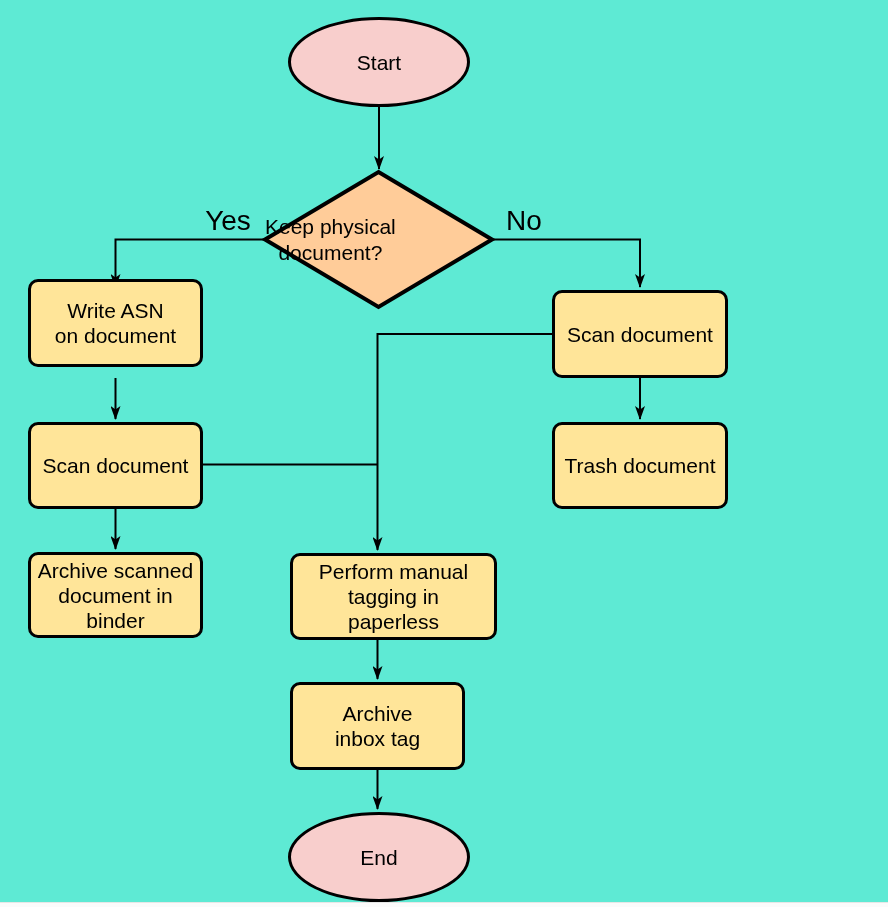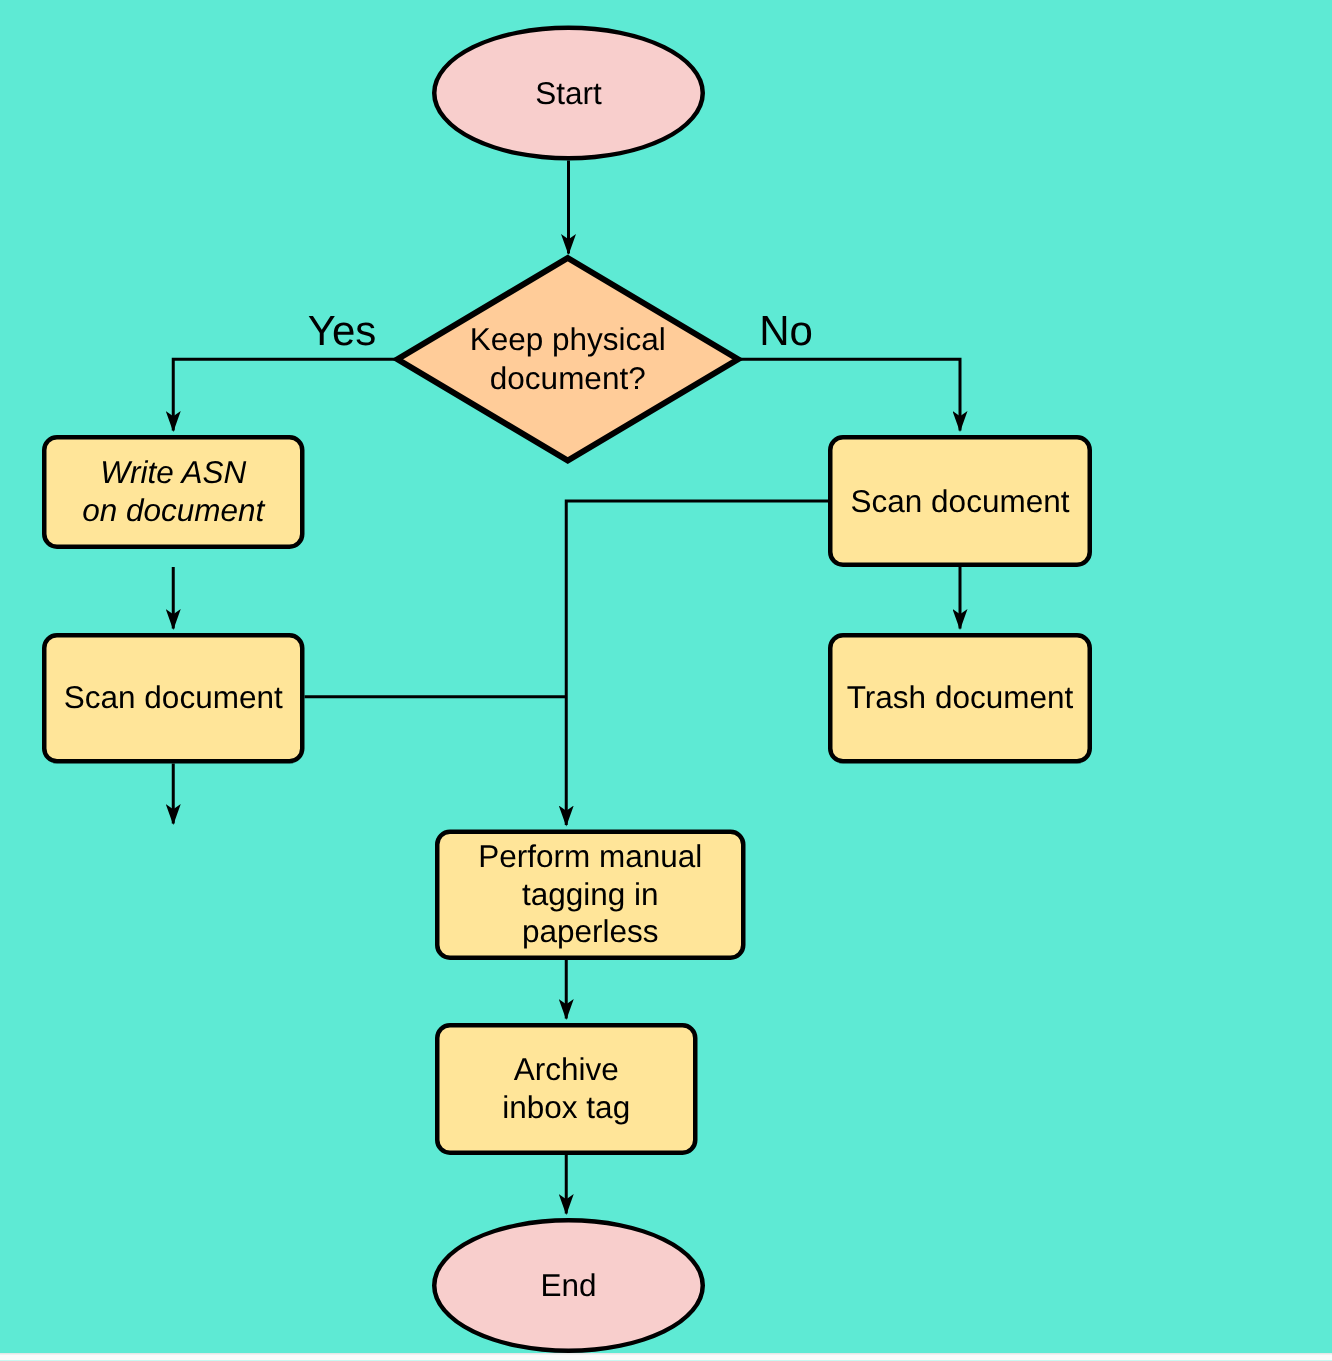--- a/index.html
+++ b/index.html
@@ -33,21 +33,21 @@
   }
   .terminator {
     background: #F8CECC;
     border: 3px solid #000000;
     border-radius: 50%;
   }
   .decision-text {
     position: absolute;
     display: flex;
     align-items: center;
-    justify-content: center;
+    justify-content: flex-start;
     text-align: center;
     font-size: 21px;
     line-height: 26px;
   }
   .decision-text span { white-space: pre-line; }
   .edge-label {
     position: absolute;
     font-size: 28px;
     line-height: 22px;
     text-align: center;
@@ -100,29 +100,34 @@
   </div>
 
   <div class="decision-text" style="left:265px; top:172px; width:227px; height:135px;">
     <span>Keep physical
 document?</span>
   </div>
 
   <div class="edge-label" style="left:196px; top:210px; width:64px;">Yes</div>
   <div class="edge-label" style="left:492px; top:210px; width:64px;">No</div>
 
-  <div class="node process" style="left:28px; top:290px; width:175px; height:76px;font-style:italic;">
+  <div class="node process" style="left:28px; top:279px; width:175px; height:88px;">
     <span>Write ASN
 on document</span>
   </div>
 
   <div class="node process" style="left:28px; top:422px; width:175px; height:87px;">
     <span>Scan document</span>
   </div>
 
+  <div class="node process" style="left:28px; top:552px; width:175px; height:86px;">
+    <span>Archive scanned
+document in
+binder</span>
+  </div>
 
   <div class="node process" style="left:552px; top:290px; width:176px; height:88px;">
     <span>Scan document</span>
   </div>
 
   <div class="node process" style="left:552px; top:422px; width:176px; height:87px;">
     <span>Trash document</span>
   </div>
 
   <div class="node process" style="left:290px; top:553px; width:207px; height:87px;">

